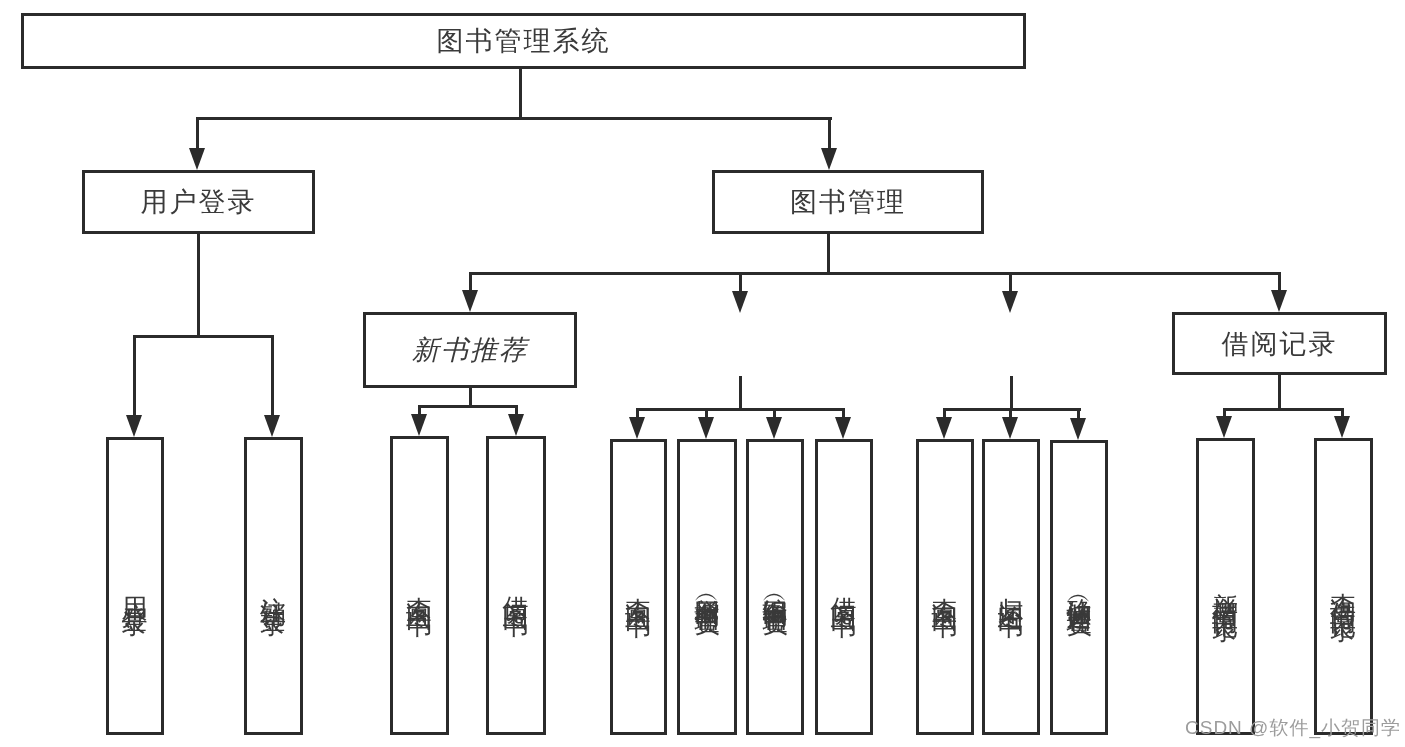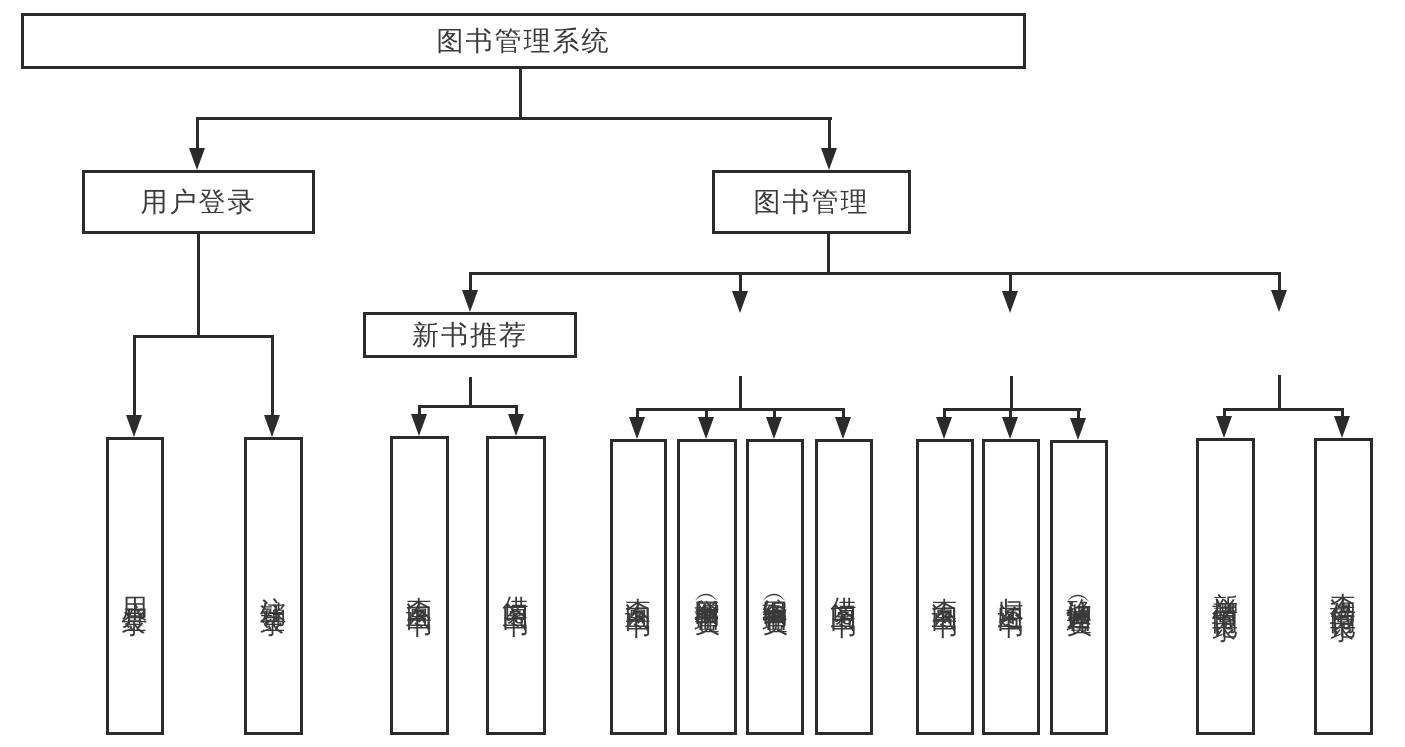--- a/index.html
+++ b/index.html
@@ -122,26 +122,29 @@
   <div class="ln" style="left:1341px;top:408px;width:3px;height:10px;"></div>
   <div class="arr" style="left:1334px;top:416px;"></div>
 
   <div class="node" style="left:21px;top:13px;width:1005px;height:56px;">
     <span>图书管理系统</span>
   </div>
 
   <div class="node" style="left:82px;top:170px;width:233px;height:64px;">
     <span>用户登录</span>
   </div>
-  <div class="node" style="left:712px;top:170px;width:199px;height:64px;text-align:center;">
+  <div class="node" style="left:712px;top:170px;width:272px;height:64px;text-align:center;">
     <span>图书管理</span>
   </div>
 
-  <div class="node" style="left:363px;top:312px;width:214px;height:46px;">
+  <div class="node" style="left:363px;top:312px;width:214px;height:76px;font-style:italic;">
     <span>新书推荐</span>
+  </div>
+  <div class="node" style="left:1172px;top:312px;width:215px;height:63px;">
+    <span>借阅记录</span>
   </div>
 
   <div class="leaf" style="left:106px;top:437px;width:58px;height:298px;">
     <span>用户登录</span>
   </div>
   <div class="leaf" style="left:244px;top:437px;width:59px;height:298px;">
     <span>注销登录</span>
   </div>
 
   <div class="leaf" style="left:390px;top:436px;width:59px;height:299px;">
@@ -174,14 +177,15 @@
     <span>确认归还（管理员）</span>
   </div>
 
   <div class="leaf" style="left:1196px;top:438px;width:59px;height:297px;">
     <span>新增借阅记录</span>
   </div>
   <div class="leaf" style="left:1314px;top:438px;width:59px;height:297px;">
     <span>查询借阅记录</span>
   </div>
 
+  <div class="watermark">CSDN @软件_小贺同学</div>
 
 </div>
 
 </body></html>

